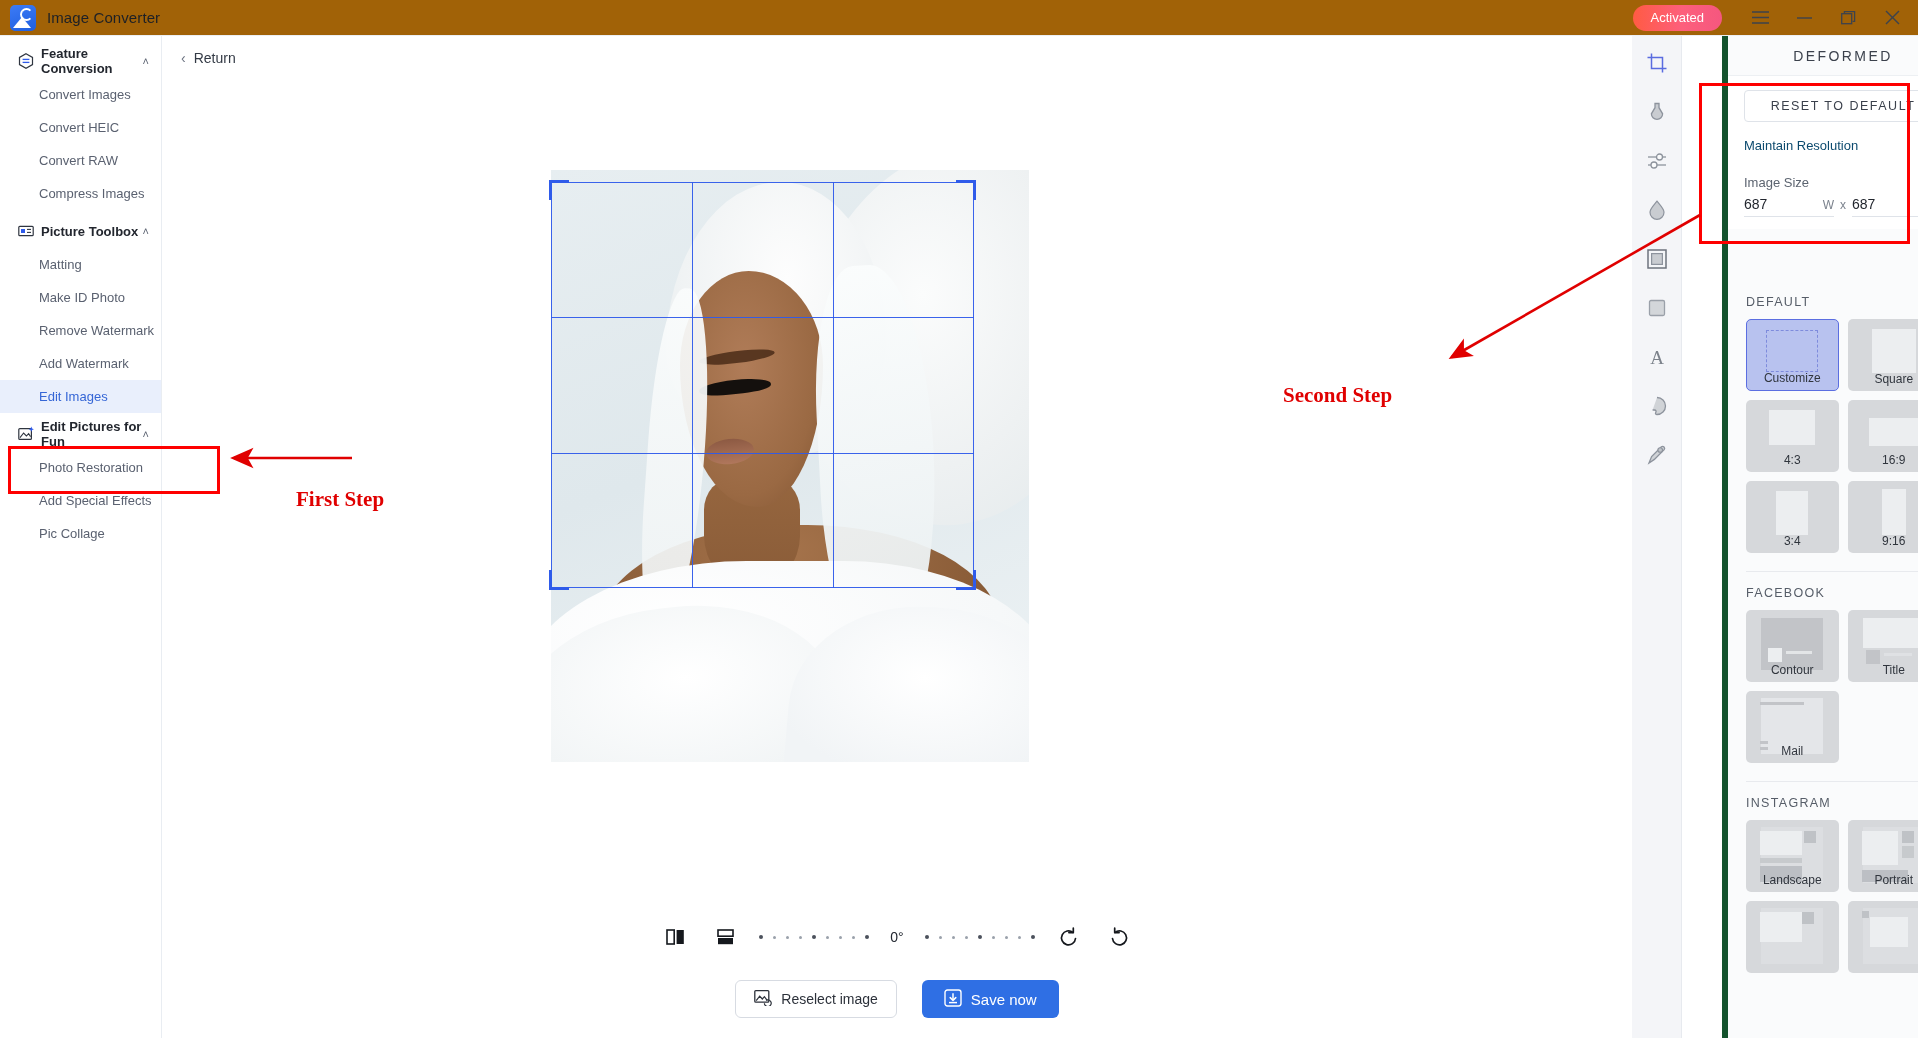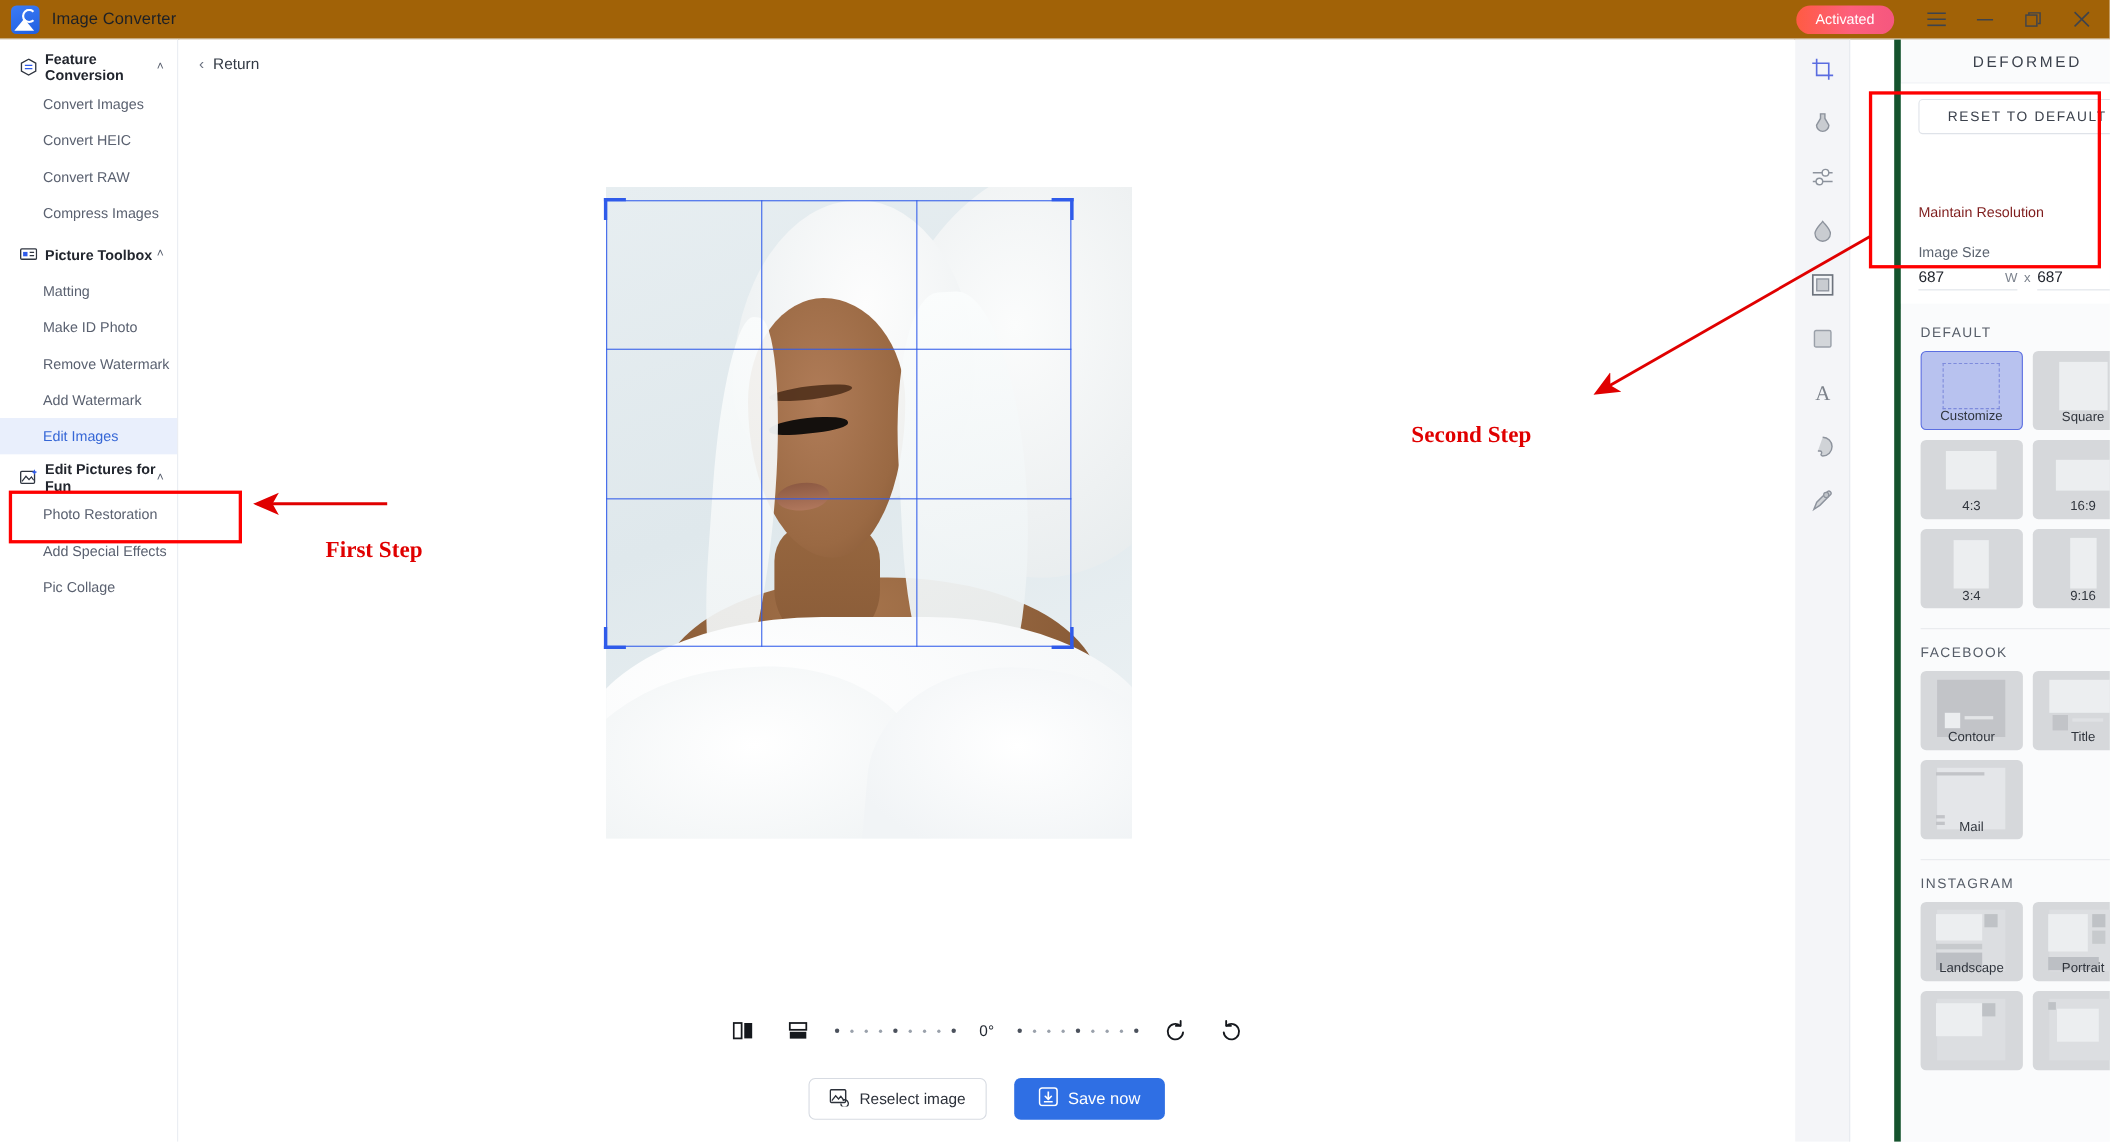--- a/index.html
+++ b/index.html
@@ -143,21 +143,21 @@
   
   .rpanel { position:absolute; left:1722px; top:36px; width:236px; height:1002px;
             background:#fafbfc; border-left:6px solid #14532d; overflow:hidden;}
   .rp-title { height:40px; display:flex;align-items:center;justify-content:center;
               font-size:14px; letter-spacing:2.4px; color:#3b414c; border-bottom:1px solid #edf0f3;}
   .rp-top { padding:14px 16px 12px 16px; background:#fff; }
   .reset-btn { width:100%; height:32px; border:1px solid #dfe3e9; border-radius:4px;
                background:#fff; color:#3b414c; font-size:12.5px; letter-spacing:1.5px;
                display:flex; align-items:center; justify-content:center; }
   .maintain { display:flex; align-items:center; margin-top:16px; }
-  .maintain span { font-size:13px; color:#7f1d1d;margin-top:47px; }
+  .maintain span { font-size:13px; color:#0c4a6e; }
   .toggle { margin-left:auto; width:15px;height:15px; background:#d9dce1; border-radius:2px; }
   .imgsize-lbl { margin-top:22px; font-size:13px; color:#5c6470; }
   .sizerow { display:flex; align-items:flex-end; margin-top:6px; gap:6px; }
   .szfield { flex:1; border-bottom:1px solid #dfe3e9; display:flex; align-items:baseline;
              padding-bottom:4px; }
   .szfield .v { font-size:14px; color:#22262e; }
   .szfield .u { margin-left:auto; font-size:12px; color:#7b828d; }
   .xsep { font-size:12px; color:#7b828d; padding-bottom:5px; }
 
   .rp-scroll { position:absolute; left:0; top:245px; right:0; bottom:0; overflow:hidden; background:#fafbfc;}

